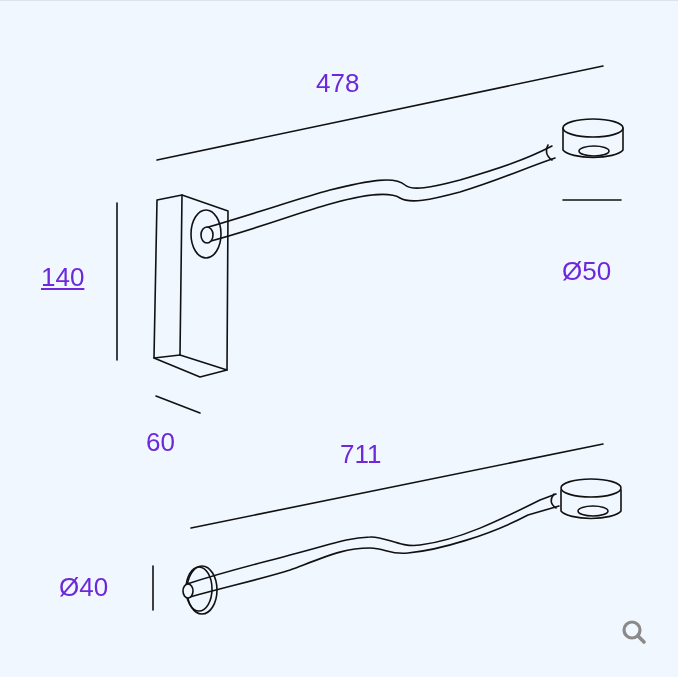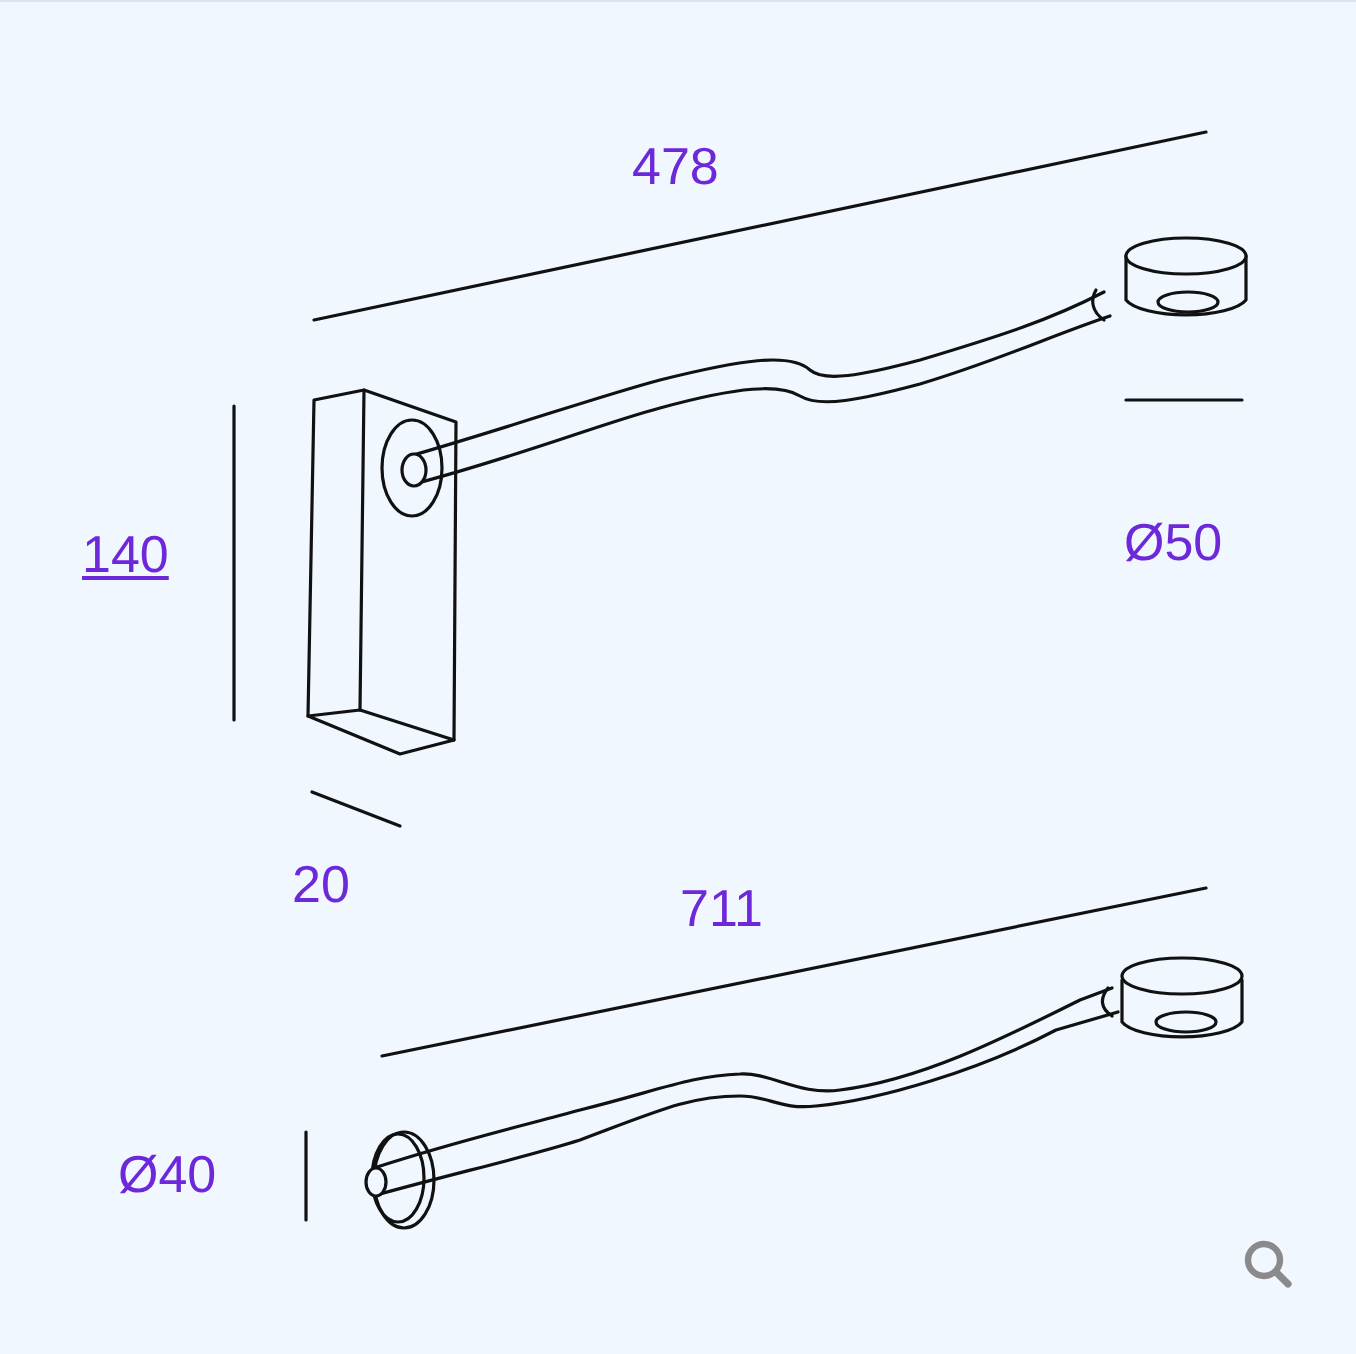--- a/index.html
+++ b/index.html
@@ -69,21 +69,21 @@
     <g>
       <path d="M561,490 L561,511 A31,10 0 0 0 621,511 L621,490"></path>
       <ellipse cx="591" cy="488" rx="30" ry="9" fill="#f0f7ff"></ellipse>
       <ellipse cx="593" cy="511" rx="15" ry="5"></ellipse>
     </g>
   </g>
 </svg>
 
 <div class="dim" style="left:316px;top:70px;">478</div>
 <div class="dim" style="left:41px;top:264px;text-decoration:underline;">140</div>
-<div class="dim" style="left:146px;top:429px;">20</div>
+<div class="dim" style="left:146px;top:429px;">60</div>
 <div class="dim" style="left:562px;top:220px;margin-top:38px;">Ø50</div>
 <div class="dim" style="left:340px;top:441px;">711</div>
 <div class="dim" style="left:59px;top:574px;">Ø40</div>
 
 <div class="zoom-btn">
   <svg width="32" height="32" viewBox="0 0 32 32">
     <circle cx="14" cy="14" r="8" fill="none" stroke="#8a8a8a" stroke-width="3.2"></circle>
     <line x1="20" y1="20" x2="26" y2="26" stroke="#8a8a8a" stroke-width="3.6" stroke-linecap="round"></line>
   </svg>
 </div>

